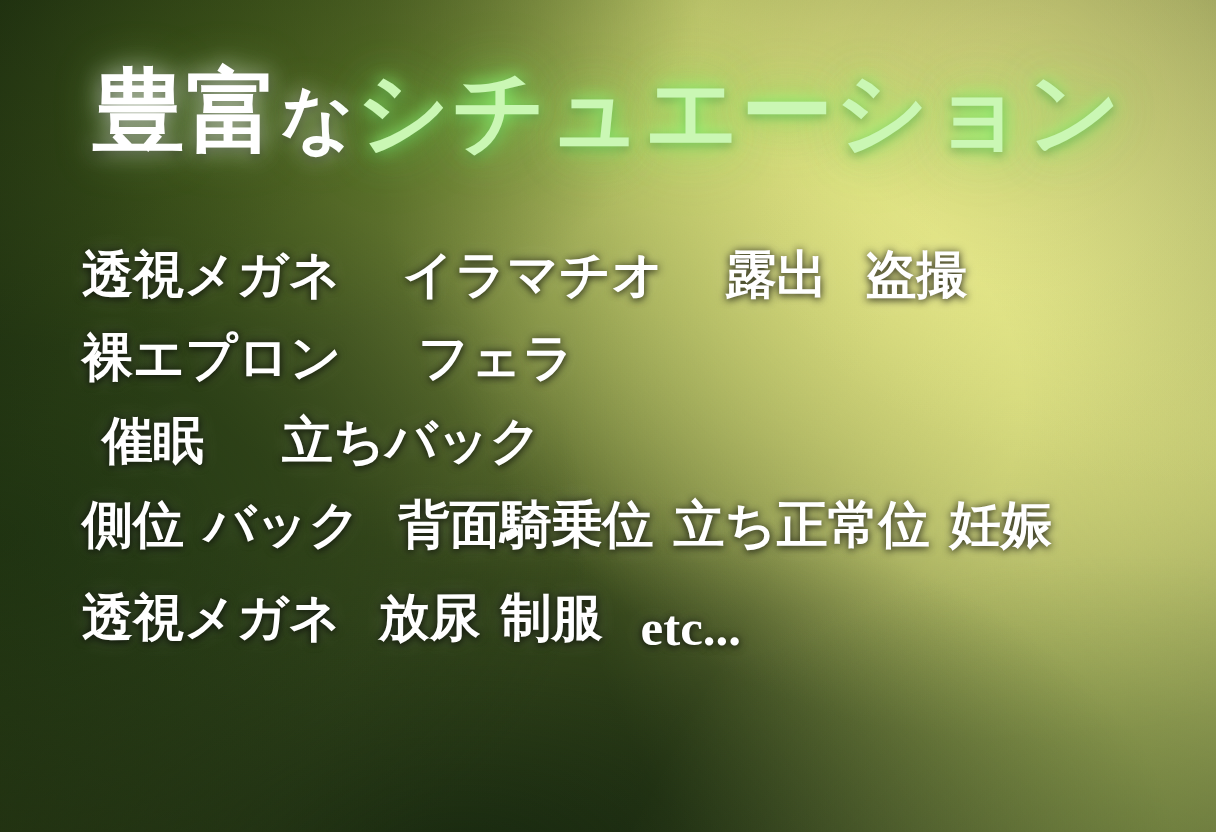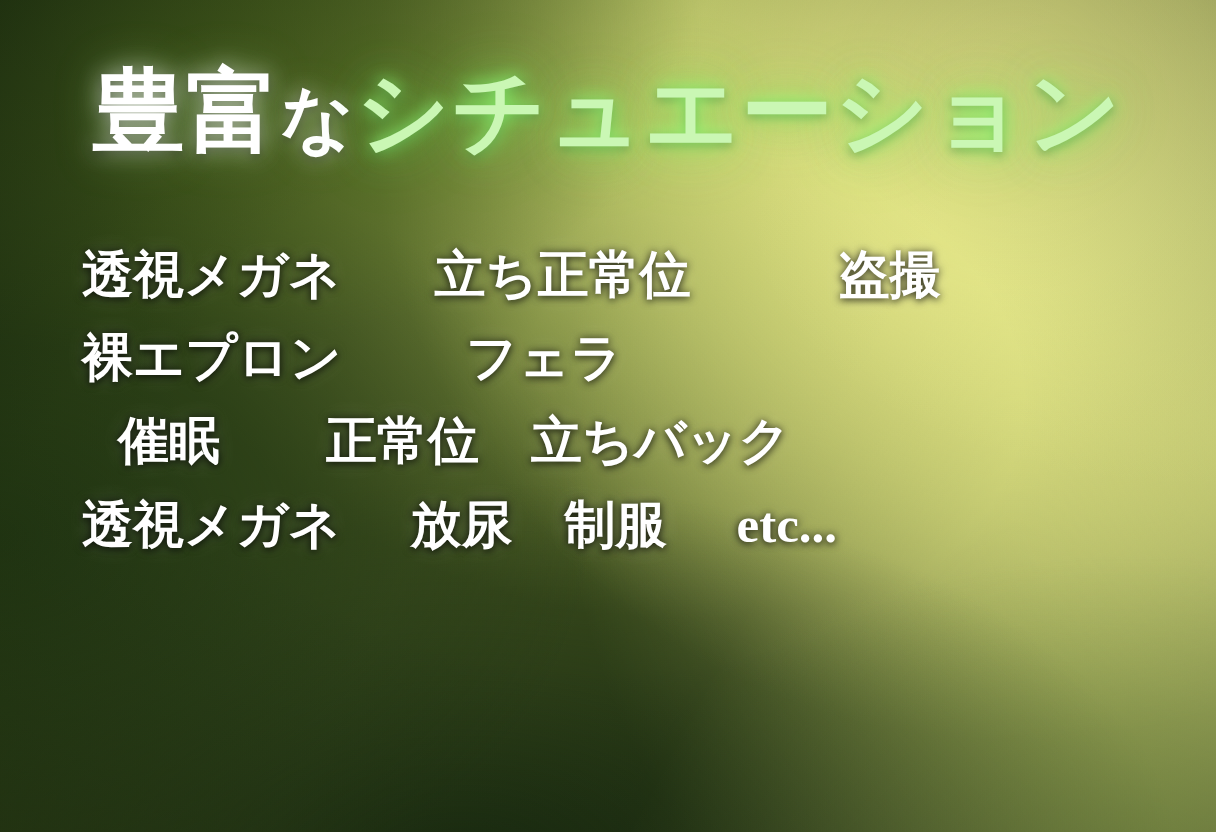--- a/index.html
+++ b/index.html
@@ -110,31 +110,31 @@
     margin-bottom: 23px;
     font-family: "DejaVu Sans", "Liberation Sans", sans-serif;
     font-weight: bold;
     font-size: 51px;
     line-height: 1.18;
     color: #ffffff;
     text-shadow:
       0 0 10px rgba(0,0,0,0.55),
       0 2px 7px rgba(0,0,0,0.5),
       0 0 22px rgba(255,255,255,0.18);
-    gap: 16px;
   }
   .tag {
     display: inline-block;
   }
   .gap-s { width: 20px; display: inline-block; }
   .gap-m { width: 38px; display: inline-block; }
   .gap-l { width: 62px; display: inline-block; }
   .tag-etc {
     font-family: "Liberation Serif", "DejaVu Serif", serif;
     font-weight: bold;
+    margin-top: 20px;
   }
 </style>
 </head>
 <body>
 
 <div id="stage">
 
   <div class="bg-base"></div>
   <div class="bg-layer bg-l1"></div>
   <div class="bg-layer bg-l2"></div>
@@ -145,45 +145,56 @@
 
     <div class="headline">
       <span class="seg seg-white">豊富</span><span class="seg seg-na">な</span><span class="seg seg-green">シチュエーション</span>
     </div>
 
     <div class="tag-list">
 
       <div class="tag-row">
         <span class="tag">透視メガネ</span>
         <span class="gap-l"></span>
+        <span class="tag">イラマチオ</span>
+        <span class="gap-l"></span>
+        <span class="tag">露出</span>
+        <span class="gap-m"></span>
+        <span class="tag">盗撮</span>
+      </div>
+
+      <div class="tag-row">
+        <span class="tag">裸エプロン</span>
+        <span class="gap-m"></span>
+        <span class="gap-m"></span>
+        <span class="tag">フェラ</span>
+        <span class="gap-m"></span>
+      </div>
+
+      <div class="tag-row">
+        <span class="gap-s"></span>
+        <span class="tag">催眠</span>
+        <span class="gap-m"></span>
+        <span class="gap-s"></span>
+        <span class="gap-s"></span>
+        <span class="tag">立ちバック</span>
+        <span class="gap-s"></span>
+      </div>
+
+      <div class="tag-row">
+        <span class="tag">側位</span>
+        <span class="gap-s"></span>
+        <span class="tag">バック</span>
+        <span class="gap-m"></span>
+        <span class="tag">背面騎乗位</span>
+        <span class="gap-s"></span>
         <span class="tag">立ち正常位</span>
-        <span class="gap-l"></span>
-        <span class="gap-m"></span>
-        <span class="tag">盗撮</span>
-      </div>
-
-      <div class="tag-row">
-        <span class="tag">裸エプロン</span>
-        <span class="gap-m"></span>
-        <span class="gap-m"></span>
-        <span class="tag">フェラ</span>
-        <span class="gap-m"></span>
-      </div>
-
-      <div class="tag-row">
-        <span class="gap-s"></span>
-        <span class="tag">催眠</span>
-        <span class="gap-m"></span>
-        <span class="gap-s"></span>
-        <span class="tag">正常位</span>
-        <span class="gap-s"></span>
-        <span class="tag">立ちバック</span>
-        <span class="gap-s"></span>
-      </div>
-
+        <span class="gap-s"></span>
+        <span class="tag">妊娠</span>
+      </div>
 
       <div class="tag-row">
         <span class="tag">透視メガネ</span>
         <span class="gap-m"></span>
         <span class="tag">放尿</span>
         <span class="gap-s"></span>
         <span class="tag">制服</span>
         <span class="gap-m"></span>
         <span class="tag tag-etc">etc...</span>
       </div>

